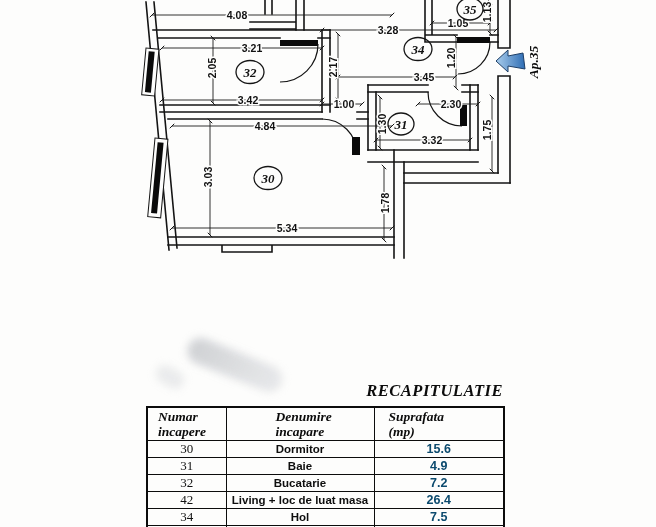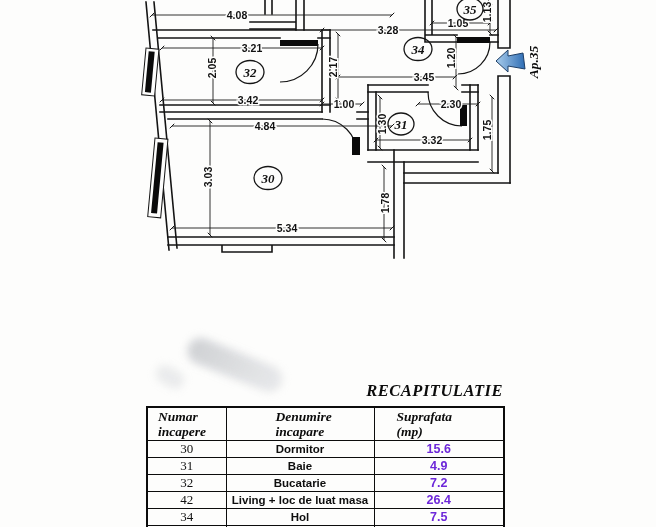--- a/index.html
+++ b/index.html
@@ -53,21 +53,21 @@
     border:1.5px solid #0c0c0c;overflow:hidden;white-space:nowrap;
   }
   table.recap th{
     font-family:"Liberation Serif",serif;font-style:italic;font-weight:700;
     font-size:13.5px;line-height:15px;text-align:left;
     padding:1px 4px 1px 10px;vertical-align:top;color:#0b0b0b;
   }
   table.recap td{height:14px;padding:0 2px;text-align:center;vertical-align:middle;}
   td.num{font-family:"Liberation Serif",serif;font-size:13px;color:#111;}
   td.nm {font-family:"Liberation Sans",sans-serif;font-size:11.5px;font-weight:700;color:#0e0e0e;}
-  td.ar {font-family:"Liberation Sans",sans-serif;font-size:12.5px;font-weight:600;color:#6d28d9;}
+  td.ar {font-family:"Liberation Sans",sans-serif;font-size:12.5px;font-weight:600;color:#0c4a6e;}
 </style>
 </head>
 <body>
 
 <svg id="plan" width="656" height="375" viewBox="0 0 656 375">
   <defs>
     <marker id="tick" markerWidth="9" markerHeight="9" refX="4.5" refY="4.5" orient="auto">
       <path d="M2,7 L7,2" stroke="#141414" stroke-width="1.1"></path>
     </marker>
     <linearGradient id="arrowgrad" x1="0" y1="0" x2="1" y2="0">
@@ -218,21 +218,21 @@
   <thead>
     <tr>
       <th>
         <div>Numar</div>
         <div>incapere</div>
       </th>
       <th style="padding-left:49px;">
         <div>Denumire</div>
         <div>incapare</div>
       </th>
-      <th style="padding-left:22px;">
+      <th style="padding-left:14px;">
         <div>Suprafata</div>
         <div>(mp)</div>
       </th>
     </tr>
   </thead>
   <tbody>
     <tr>
       <td class="num">30</td>
       <td class="nm">Dormitor</td>
       <td class="ar">15.6</td>

